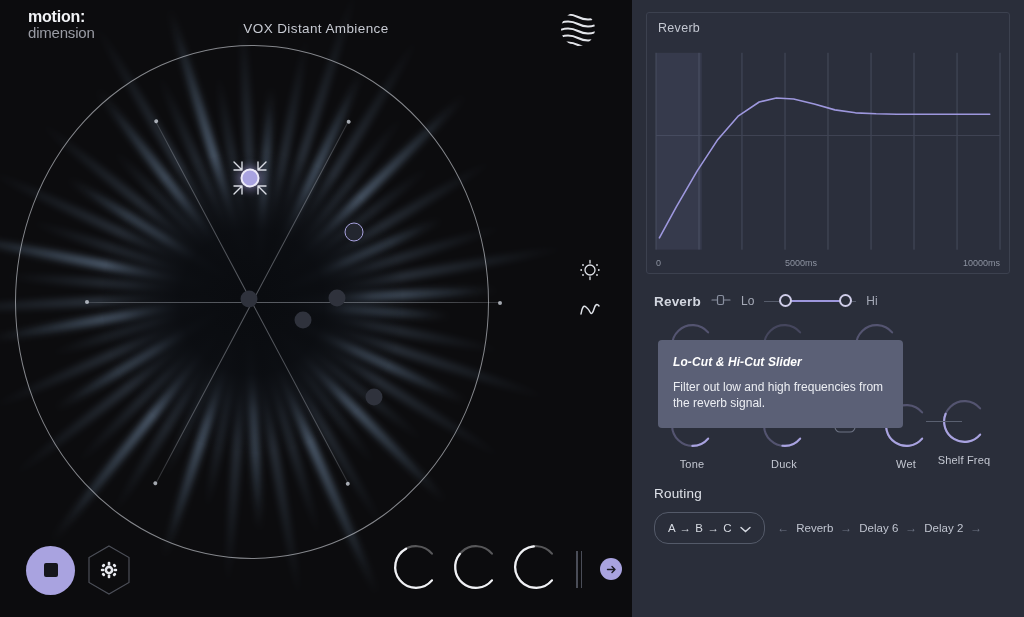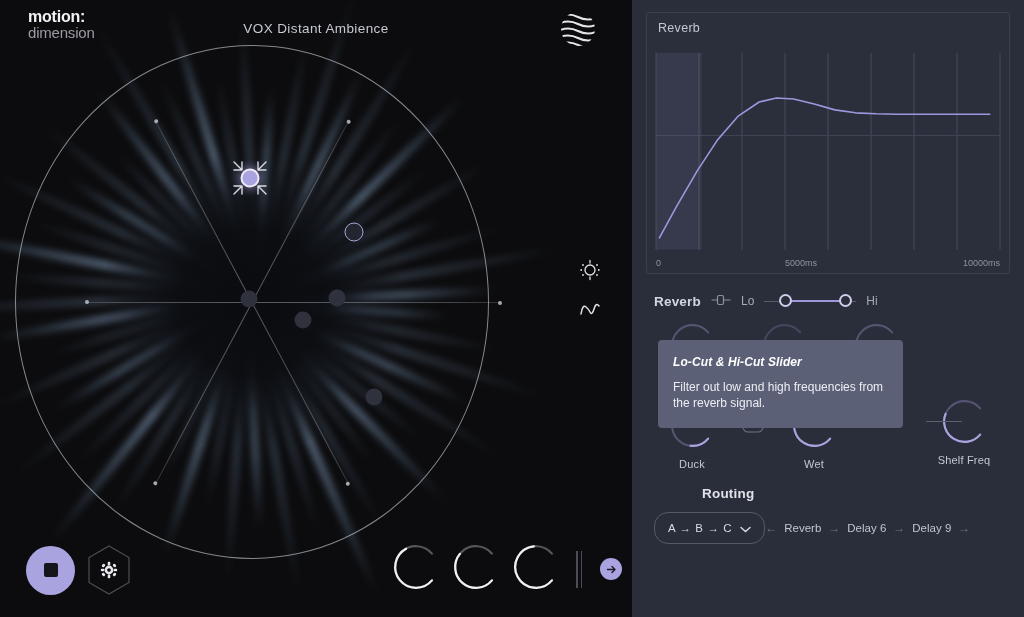--- a/index.html
+++ b/index.html
@@ -168,22 +168,22 @@
     border: 2px solid #cfcde9; background: #2a2e3a;
   }
 
   .knob-grid { display: flex; margin-top: 12px; }
   .knob-col { width: 92px; display: flex; flex-direction: column; align-items: center; }
   .knob-col.narrow { width: 30px; justify-content: center; padding-bottom: 18px; }
   .knob-lbl { font-size: 11px; color: #c3c7d1; margin-top: 5px; letter-spacing: .2px; }
   .knob-lbl.dim { color: #70757f; }
 
   .routing-wrap { margin-top: 16px; margin-left: 8px; }
-  .routing-title { font-size: 13.5px; color: #dfe2e9; font-weight: bold; letter-spacing: .2px; margin-left: 48px; }
-  .routing-row { display: flex; align-items: center; gap: 0; margin-top: 11px; }
+  .routing-title { font-size: 13.5px; color: #dfe2e9; font-weight: normal; letter-spacing: .2px; }
+  .routing-row { display: flex; align-items: center; gap: 12px; margin-top: 11px; }
   .routing-select {
     display: flex; align-items: center; gap: 8px;
     border: 1px solid #545a69; border-radius: 14px;
     padding: 6px 13px; cursor: pointer;
   }
   .routing-select .val { font-size: 11.5px; color: #d6dae2; letter-spacing: .6px; }
   .chain { display: flex; align-items: center; gap: 7px; }
   .chain .arr { color: #6e7485; font-size: 12px; }
   .chain .stage { font-size: 11.5px; color: #c0c5d0; cursor: pointer; }
 
@@ -461,20 +461,27 @@
               <path d="M39.13 36.61 A20.4 20.4 0 1 1 39.13 10.39" fill="none" stroke="#a9a3e0" stroke-opacity="0.33" stroke-width="2.1" stroke-linecap="round"></path>
               <path d="M39.13 36.61 A20.4 20.4 0 0 1 3.10 23.50" fill="none" stroke="#a9a3e0" stroke-width="2.1" stroke-linecap="round"></path>
             </svg></div>
           <div class="knob-lbl">Shelf Gain</div>
         </div>
       </div>
     <div class="knob-grid" id="knob-row-1">
         <div class="knob-col">
           <div><svg width="47" height="47" viewBox="0 0 47 47">
               <path d="M39.13 36.61 A20.4 20.4 0 1 1 39.13 10.39" fill="none" stroke="#a9a3e0" stroke-opacity="0.33" stroke-width="2.1" stroke-linecap="round"></path>
+              <path d="M39.13 36.61 A20.4 20.4 0 0 1 23.36 43.90" fill="none" stroke="#a9a3e0" stroke-width="2.1" stroke-linecap="round"></path>
+            </svg></div>
+          <div class="knob-lbl">Tone</div>
+        </div>
+        <div class="knob-col">
+          <div><svg width="47" height="47" viewBox="0 0 47 47">
+              <path d="M39.13 36.61 A20.4 20.4 0 1 1 39.13 10.39" fill="none" stroke="#a9a3e0" stroke-opacity="0.33" stroke-width="2.1" stroke-linecap="round"></path>
               <path d="M39.13 36.61 A20.4 20.4 0 0 1 21.37 43.79" fill="none" stroke="#a9a3e0" stroke-width="2.1" stroke-linecap="round"></path>
             </svg></div>
           <div class="knob-lbl">Duck</div>
         </div>
         <div class="knob-col narrow">
           <svg width="22" height="12" viewBox="0 0 22 12">
             <rect x="1" y="1" width="20" height="10" rx="5" fill="none" stroke="#6d7384" stroke-width="1.1"></rect>
             <path d="M7.5 6 L14.5 6" stroke="#9aa0b0" stroke-width="1.3" stroke-linecap="round"></path>
           </svg>
         </div>
@@ -497,21 +504,21 @@
               <path d="M1 1.5 L5.5 5.5 L10 1.5" fill="none" stroke="#d6dae2" stroke-width="1.4" stroke-linecap="round"></path>
             </svg>
           </span>
         </div>
         <div class="chain" id="routing-chain">
             <span class="arr">←</span>
             <span class="stage">Reverb</span>
             <span class="arr">→</span>
             <span class="stage">Delay 6</span>
             <span class="arr">→</span>
-            <span class="stage">Delay 9</span>
+            <span class="stage">Delay 2</span>
             <span class="arr">→</span>
           </div>
       </div>
     </div>
 
     <div id="tooltip">
       <div class="tt-title">Lo-Cut &amp; Hi-Cut Slider</div>
       <div class="tt-body">Filter out low and high frequencies from the reverb signal.</div>
     </div>
   <div class="knob-col" style="position: absolute; right: 14px; top: 398px;">

